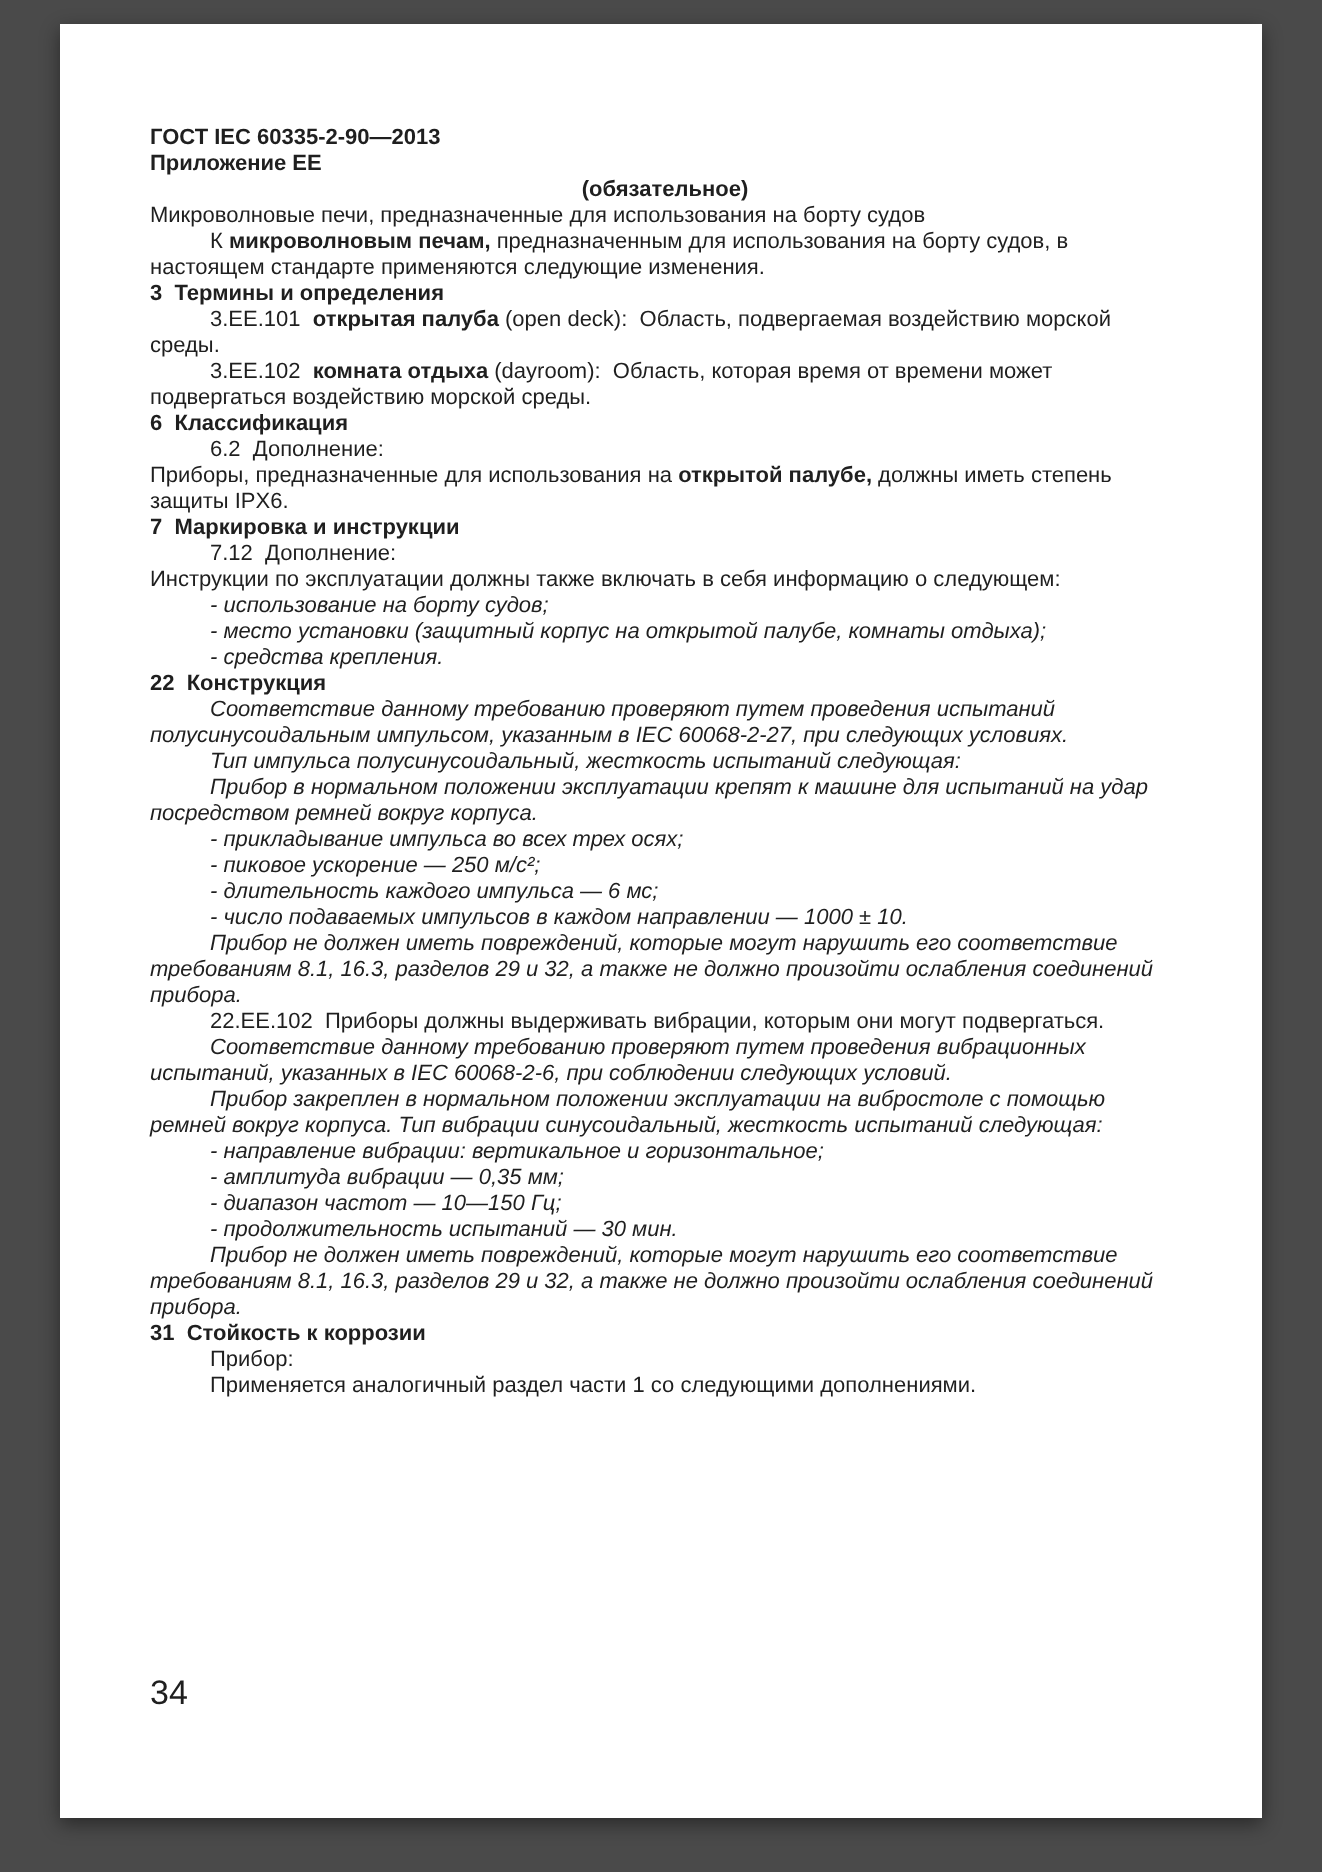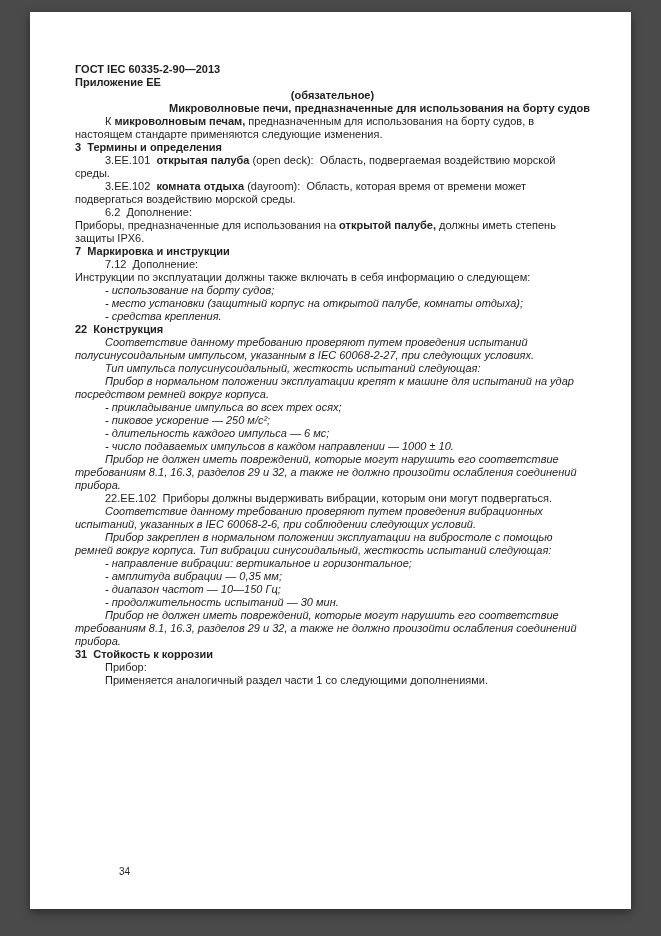--- a/index.html
+++ b/index.html
@@ -31,27 +31,27 @@
     line-height: 13px;
     color: #1f1f1f;
   }
   .content p { margin: 0; white-space: pre-wrap; }
   .b { font-weight: bold; }
   .i { font-style: italic; }
   .ind { text-indent: 30px; }
   .doc-header { font-weight: bold; }
   .annex-label { margin-top: 16px; font-weight: bold; }
   .annex-kind { text-align: center; font-weight: bold; }
-  .doc-title { margin-top: 25px; text-align: right; font-weight: bold; }
+  .doc-title { margin-top: 25px; text-align: left; font-weight: normal; }
   .intro { margin-top: 17px; }
   .h-sec { font-weight: bold; margin: 13px 0 12px 30px; }
   .page-num {
     position: absolute;
-    left: 45px; top: 854px;
-    font-size: 10px; color: #1f1f1f; margin-left: 44px;
+    left: 45px; top: 825px;
+    font-size: 17px; color: #1f1f1f;
   }
 </style>
 </head>
 <body>
 
 <div class="canvas">
   <div class="page">
     <div class="content">
 
       <p class="doc-header">ГОСТ IEC 60335-2-90—2013</p>
@@ -61,20 +61,21 @@
 
       <p class="doc-title">Микроволновые печи, предназначенные для использования на борту судов</p>
 
       <p class="intro ind"><span>К </span><span class="b">микроволновым печам,</span><span> предназначенным для использования на борту судов, в настоящем стандарте применяются следующие изменения.</span></p>
 
       <p class="h-sec">3  Термины и определения</p>
 
       <p class="ind"><span>3.ЕЕ.101  </span><span class="b">открытая палуба</span><span> (open deck):  Область, подвергаемая воздействию морской среды.</span></p>
       <p class="ind"><span>3.ЕЕ.102  </span><span class="b">комната отдыха</span><span> (dayroom):  Область, которая время от времени может подвергаться воздействию морской среды.</span></p>
 
+      <p class="h-sec">6  Классификация</p>
 
       <p class="ind">6.2  Дополнение:</p>
       <p><span>Приборы, предназначенные для использования на </span><span class="b">открытой палубе,</span><span> должны иметь степень защиты IPX6.</span></p>
 
       <p class="h-sec">7  Маркировка и инструкции</p>
 
       <p class="ind">7.12  Дополнение:</p>
       <p>Инструкции по эксплуатации должны также включать в себя информацию о следующем:</p>
       <p class="i ind">- использование на борту судов;</p>
       <p class="i ind">- место установки (защитный корпус на открытой палубе, комнаты отдыха);</p>

